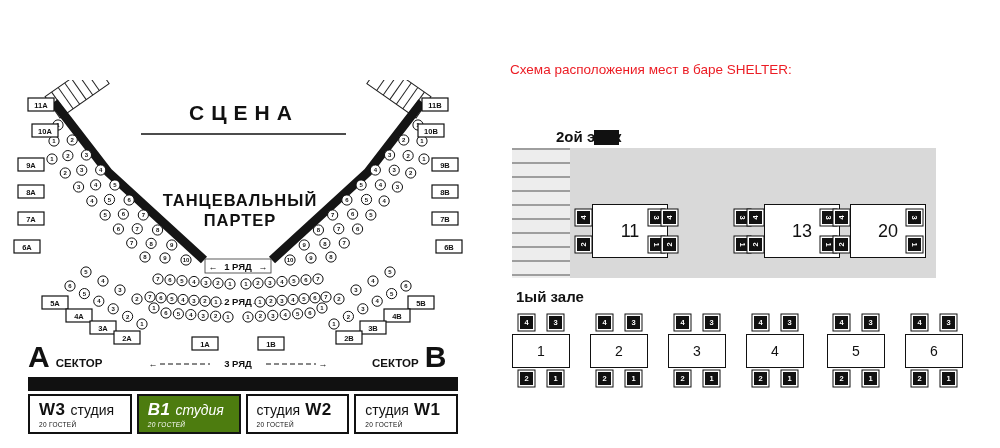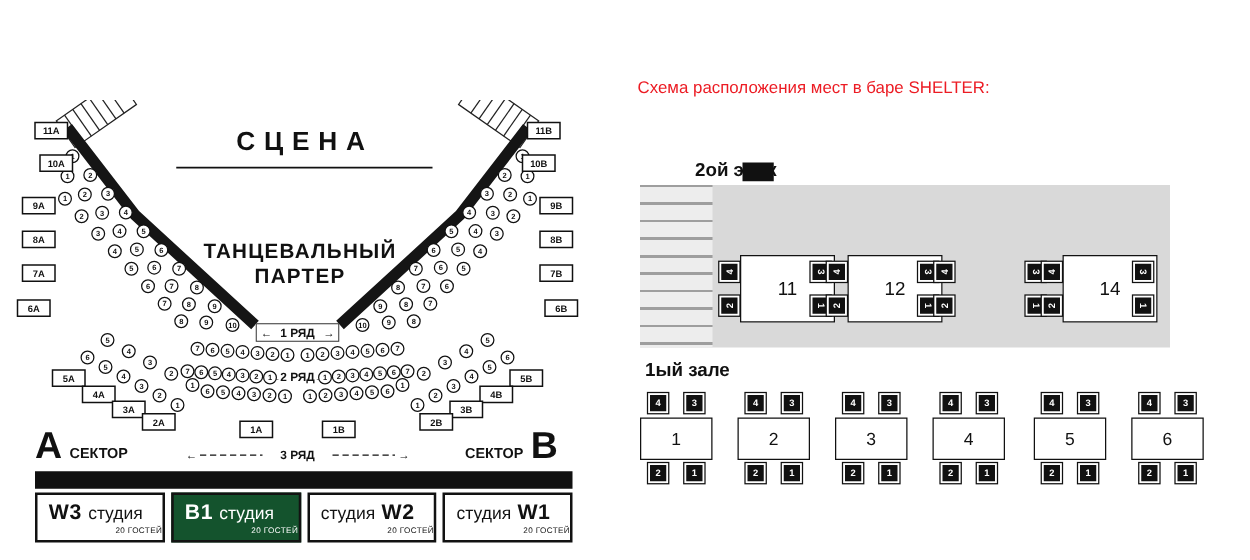--- a/index.html
+++ b/index.html
@@ -27,38 +27,38 @@
   .stair-line{stroke:#222;stroke-width:1;}
   .rowbox{fill:#fff;stroke:#333;stroke-width:0.8;}
 
   
   .sector{position:absolute;display:flex;align-items:baseline;gap:6px;}
   #sector-a{left:28px;top:342px;}
   #sector-b{left:372px;top:342px;}
   .sector .big{font-size:30px;font-weight:bold;line-height:1;}
   .sector .word{font-size:11.5px;font-weight:bold;}
   #sector-divider{position:absolute;left:28px;top:377px;width:430px;height:14px;background:#111;}
-  #studios{position:absolute;left:28px;top:394px;width:430px;height:40px;display:flex;gap:5px;box-sizing:border-box;text-align:right;}
+  #studios{position:absolute;left:28px;top:394px;width:430px;height:40px;display:flex;gap:5px;box-sizing:border-box;}
   .studio{flex:1;border:2px solid #111;background:#fff;display:flex;flex-direction:column;justify-content:center;padding-left:9px;box-sizing:border-box;}
-  .studio.dark{background:#14532d;color:#fff;border-color:#131313;}
+  .studio.dark{background:#4d7c0f;color:#fff;border-color:#131313;font-style:italic;}
   .studio .l1{display:flex;align-items:baseline;gap:5px;}
   .studio .nm{font-size:17px;font-weight:bold;letter-spacing:.5px;}
   .studio .wd{font-size:14px;}
   .studio .gs{font-size:6.5px;margin-top:1px;letter-spacing:.3px;}
 
   
   .floor-label{position:absolute;font-size:15px;font-weight:bold;}
   #floor2-label{left:516px;top:128px;margin-left:40px;}
   #floor2-marker{position:absolute;left:594px;top:130px;width:25px;height:15px;background:#111;}
   #floor1-label{left:516px;top:288px;}
   #floor2-area{position:absolute;left:512px;top:148px;width:424px;height:130px;background:#d9d9d9;}
   #stairs2{position:absolute;left:0;top:0;width:58px;height:130px;
            background:repeating-linear-gradient(180deg,#9e9e9e 0 2px,#ededed 2px 14px);}
   .t2{position:absolute;width:76px;height:54px;background:#fff;border:1.5px solid #111;box-sizing:border-box;
-      display:flex;align-items:center;justify-content:center;font-size:15px;}
+      display:flex;align-items:center;justify-content:center;font-size:18px;}
   .t1{position:absolute;width:58px;height:34px;top:24px;background:#fff;border:1.5px solid #111;box-sizing:border-box;
       display:flex;align-items:center;justify-content:center;font-size:14px;}
   .sq{position:absolute;width:13px;height:13px;background:#111;color:#fff;font-size:7.5px;font-weight:bold;
       display:flex;align-items:center;justify-content:center;
       box-shadow:0 0 0 1.5px #fff,0 0 0 2.5px #111;}
   .sq.rl{transform:rotate(-90deg);}
   .sq.rr{transform:rotate(90deg);}
   #floor1-area{position:absolute;left:512px;top:310px;width:452px;height:78px;}
   #bar-zone{position:absolute;left:512px;top:396px;width:452px;height:28px;background:#c2c2c2;
             display:flex;align-items:center;justify-content:center;font-size:13.5px;font-weight:bold;letter-spacing:.5px;}
@@ -440,30 +440,30 @@
   <div id="floor2-label" class="floor-label">2ой этаж</div>
   <div id="floor2-marker"></div>
 
   <div id="floor2-area">
     <div id="stairs2"></div>
   <div class="t2" style="left: 80px; top: 56px;">11</div>
       <div class="sq rl" style="left: 65px; top: 63px;">4</div>
       <div class="sq rl" style="left: 65px; top: 90px;">2</div>
       <div class="sq rr" style="left: 138px; top: 63px;">3</div>
       <div class="sq rr" style="left: 138px; top: 90px;">1</div>
-      <div class="t2" style="left: 166px; top: 56px;">12</div>
       <div class="sq rl" style="left: 151px; top: 63px;">4</div>
       <div class="sq rl" style="left: 151px; top: 90px;">2</div>
       <div class="sq rr" style="left: 224px; top: 63px;">3</div>
       <div class="sq rr" style="left: 224px; top: 90px;">1</div>
+      <div class="t2" style="left: 252px; top: 56px;">13</div>
       <div class="sq rl" style="left: 237px; top: 63px;">4</div>
       <div class="sq rl" style="left: 237px; top: 90px;">2</div>
       <div class="sq rr" style="left: 310px; top: 63px;">3</div>
       <div class="sq rr" style="left: 310px; top: 90px;">1</div>
-      <div class="t2" style="left: 338px; top: 56px;">14</div>
+      <div class="t2" style="left: 338px; top: 56px;">20</div>
       <div class="sq rl" style="left: 323px; top: 63px;">4</div>
       <div class="sq rl" style="left: 323px; top: 90px;">2</div>
       <div class="sq rr" style="left: 396px; top: 63px;">3</div>
       <div class="sq rr" style="left: 396px; top: 90px;">1</div>
     </div>
 
   <div id="floor1-label" class="floor-label">1ый зале</div>
   <div id="floor1-area">
       <div class="t1" style="left: 0px;">1</div>
       <div class="sq" style="left: 8px; top: 6px;">4</div>

